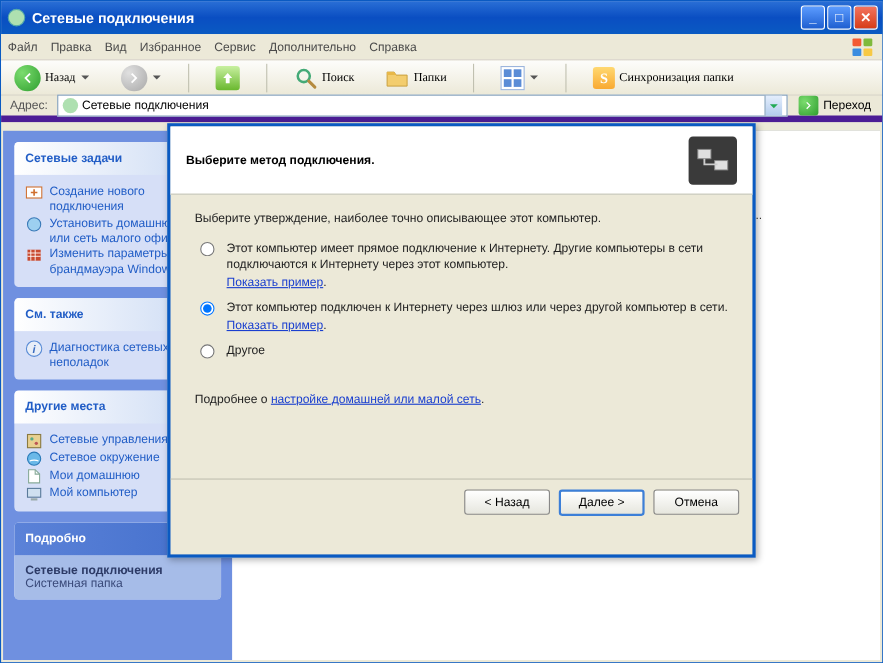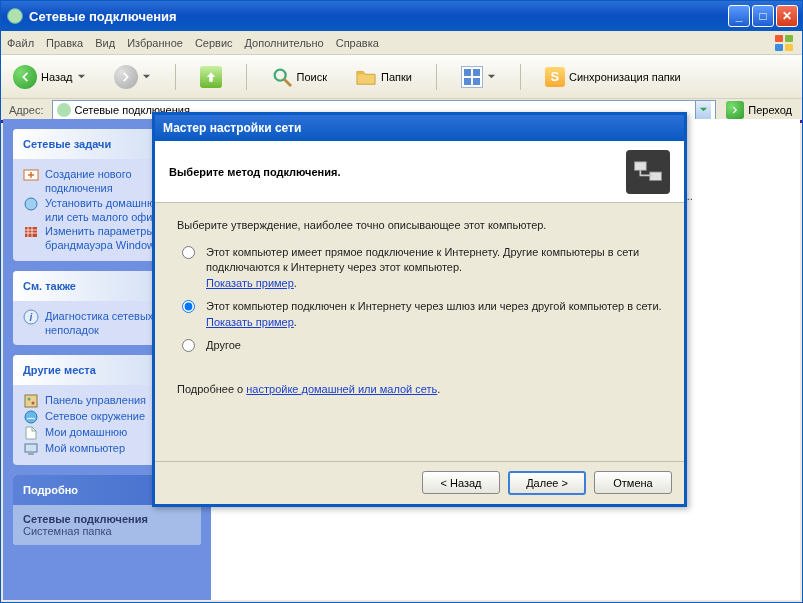--- a/index.html
+++ b/index.html
@@ -28,40 +28,40 @@
   .menubar {
     height: 24px; background: #ece9d8; display:flex; align-items:center;
     padding: 0 6px; border-bottom: 1px solid #d4d0c8;
     gap: 12px; color:#4a4a4a;
   }
   .menubar .xp { margin-left:auto; width:24px; height:20px; display:flex;align-items:center;justify-content:center;}
   .xpflag { width:18px;height:16px; position:relative;}
   .xpflag span{position:absolute;width:8px;height:7px;border-radius:1px;}
   .fr{background:#f35b33;top:0;left:0}.fg{background:#7fba3c;top:0;right:0}.fb{background:#3b8de0;bottom:0;left:0}.fy{background:#f7c945;bottom:0;right:0}
   .toolbar {
-    height: 44px; background: linear-gradient(to bottom,#fdfdfb,#ece9d8);
-    border-bottom: 1px solid #d4d0c8; display:flex; align-items:center; padding: 0 6px; gap: 16px;
+    height: 32px; background: linear-gradient(to bottom,#fdfdfb,#ece9d8);
+    border-bottom: 1px solid #d4d0c8; display:flex; align-items:center; padding: 0 6px; gap: 16px; font-family: Liberation Serif, serif;
   }
   .tbtn { display:flex; align-items:center; gap:4px; padding:4px 6px; border-radius:3px;}
   .tico { width:24px;height:24px; border-radius:50%; display:flex;align-items:center;justify-content:center;}
   .back { background: radial-gradient(circle at 30% 30%, #7bdc6e, #2f9e2f);}
   .back svg{width:14px;height:14px;fill:#fff;}
   .fwd { background: radial-gradient(circle at 30% 30%, #e0e0e0, #a8a8a8);}
   .fwd svg{width:14px;height:14px;fill:#fff;}
   .dd { width:9px;height:9px; }
   .dd svg{width:9px;height:9px;fill:#555;}
   .sep { width:1px;height:26px;background:#c0c0b0; margin:0 2px;}
   .up { width:22px;height:22px; background: linear-gradient(to bottom,#c8f0a0,#6ab82f); border-radius:3px; display:flex;align-items:center;justify-content:center;}
   .up svg{width:14px;height:14px;fill:#fff;}
   .mag { width:22px;height:22px; }
   .folder-ico{width:22px;height:20px;}
   .sync-ico{width:20px;height:20px;background:linear-gradient(to bottom,#ffd870,#f9a932);border-radius:3px;display:flex;align-items:center;justify-content:center;color:#fff;font-weight:bold;font-size:13px;}
   .viewico{width:22px;height:22px;border:1px solid #9cb5dc;background:#fff;display:grid;grid-template-columns:1fr 1fr;grid-template-rows:1fr 1fr;gap:2px;padding:2px;}
   .viewico span{background:#5a8cd6;}
-  .addrbar{height:24px;background:#ece9d8;border-bottom:3px solid #4c1d95;display:flex;align-items:center;padding:0 4px;gap:4px;}
+  .addrbar{height:24px;background:#ece9d8;border-bottom:6px solid #4c1d95;display:flex;align-items:center;padding:0 4px;gap:4px;}
   .addrbar .lbl{color:#555;padding:0 4px;}
   .addrfield{flex:1;background:#fff;border:1px solid #7f9db9;height:20px;display:flex;align-items:center;padding:0 4px;gap:4px;}
   .addrfield .aicon{width:14px;height:14px;background:#aee0b0;border-radius:50%;}
   .addrfield .ddb{width:16px;height:18px;background:linear-gradient(to bottom,#e4eefc,#b3cdee);display:flex;align-items:center;justify-content:center;margin-left:auto;border-left:1px solid #7f9db9;}
   .gobtn{display:flex;align-items:center;gap:4px;padding:2px 6px;}
   .goicon{width:18px;height:18px;background:radial-gradient(circle at 30% 30%,#7bdc6e,#2f9e2f);border-radius:3px;display:flex;align-items:center;justify-content:center;}
   .goicon svg{width:10px;height:10px;fill:#fff}
 
   .content { position:absolute; top:118px; left:2px; right:2px; bottom:2px; background:#6487dc; display:flex;}
   .sidebar{width:208px;background:#6f90e0;padding:10px;display:flex;flex-direction:column;gap:10px;}
@@ -290,21 +290,21 @@
               </svg>
             </span>
         </div>
         <div class="pbody">
           <div class="pitem">
               <svg class="pico" viewBox="0 0 16 16">
                 <rect x="2" y="2" width="12" height="12" fill="#e8d090" stroke="#8a7a40"></rect>
                 <circle cx="6" cy="6" r="1.5" fill="#5a8"></circle>
                 <circle cx="10" cy="10" r="1.5" fill="#b55"></circle>
               </svg>
-              <span>Панель управления</span>
+              <span>Сетевые управления</span>
             </div>
           <div class="pitem">
               <svg class="pico" viewBox="0 0 16 16">
                 <circle cx="8" cy="8" r="6" fill="#6ab8e8" stroke="#2a7ab8"></circle>
                 <path d="M4 10c2-1 6-1 8 0" stroke="#fff" fill="none"></path>
               </svg>
               <span>Сетевое окружение</span>
             </div>
           <div class="pitem">
               <svg class="pico" viewBox="0 0 16 16">
@@ -342,23 +342,20 @@
     <div class="maincol">
       <div class="oinfo" style="margin-left:420px;margin-top:40px;">
         <div>тельной</div>
         <div>доступн...</div>
       </div>
     </div>
   </div>
 </div>
 
 <div class="wizard">
-  <div class="wtitle">
-    <span>Мастер настройки сети</span>
-  </div>
   <div class="whead">
     <div class="htxt">Выберите метод подключения.</div>
     <div class="hicon">
       <svg viewBox="0 0 40 40">
           <rect x="4" y="8" width="14" height="10" fill="#e0e0e0" stroke="#888"></rect>
           <rect x="22" y="20" width="14" height="10" fill="#e0e0e0" stroke="#888"></rect>
           <path d="M11 18v6h14" fill="none" stroke="#ccc" stroke-width="2"></path>
         </svg>
     </div>
   </div>

